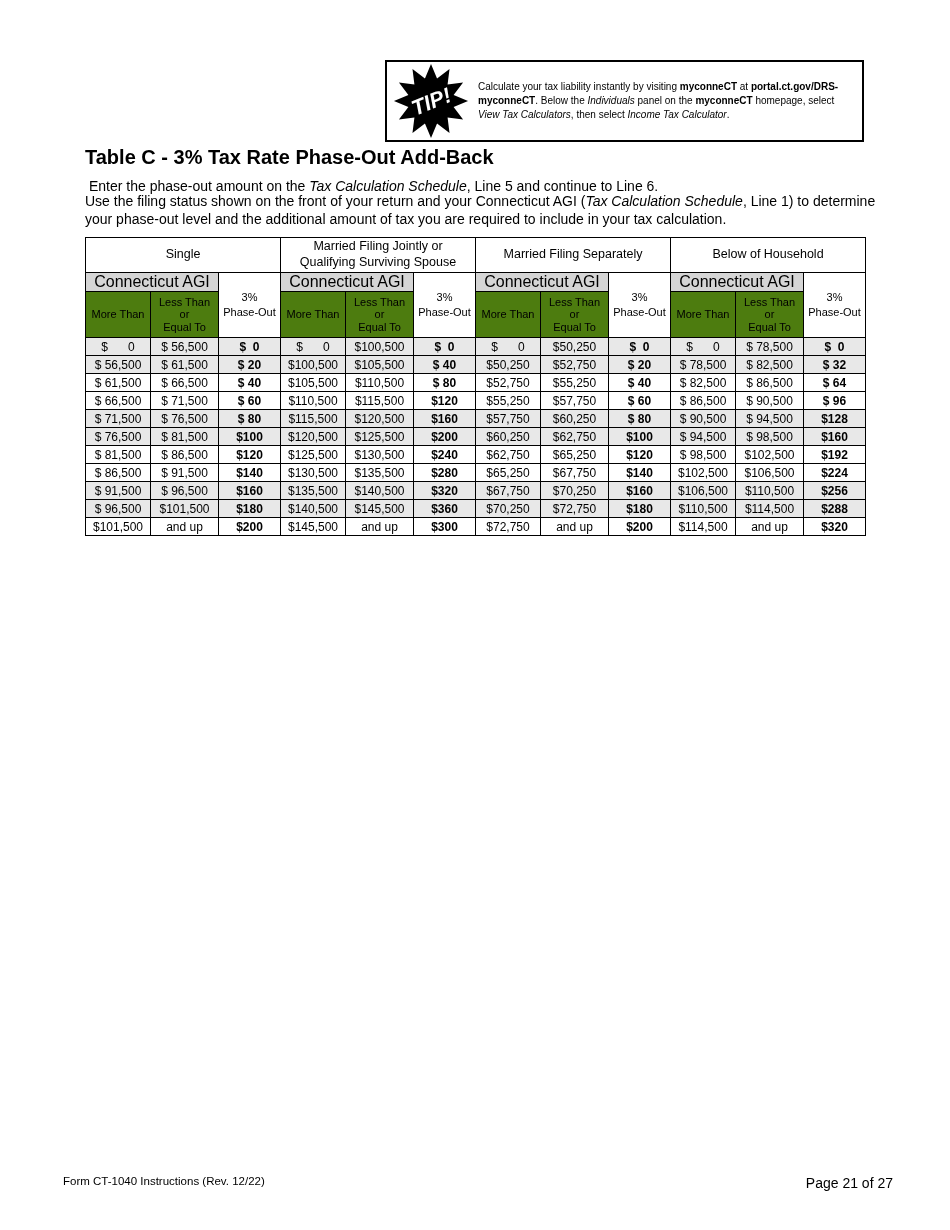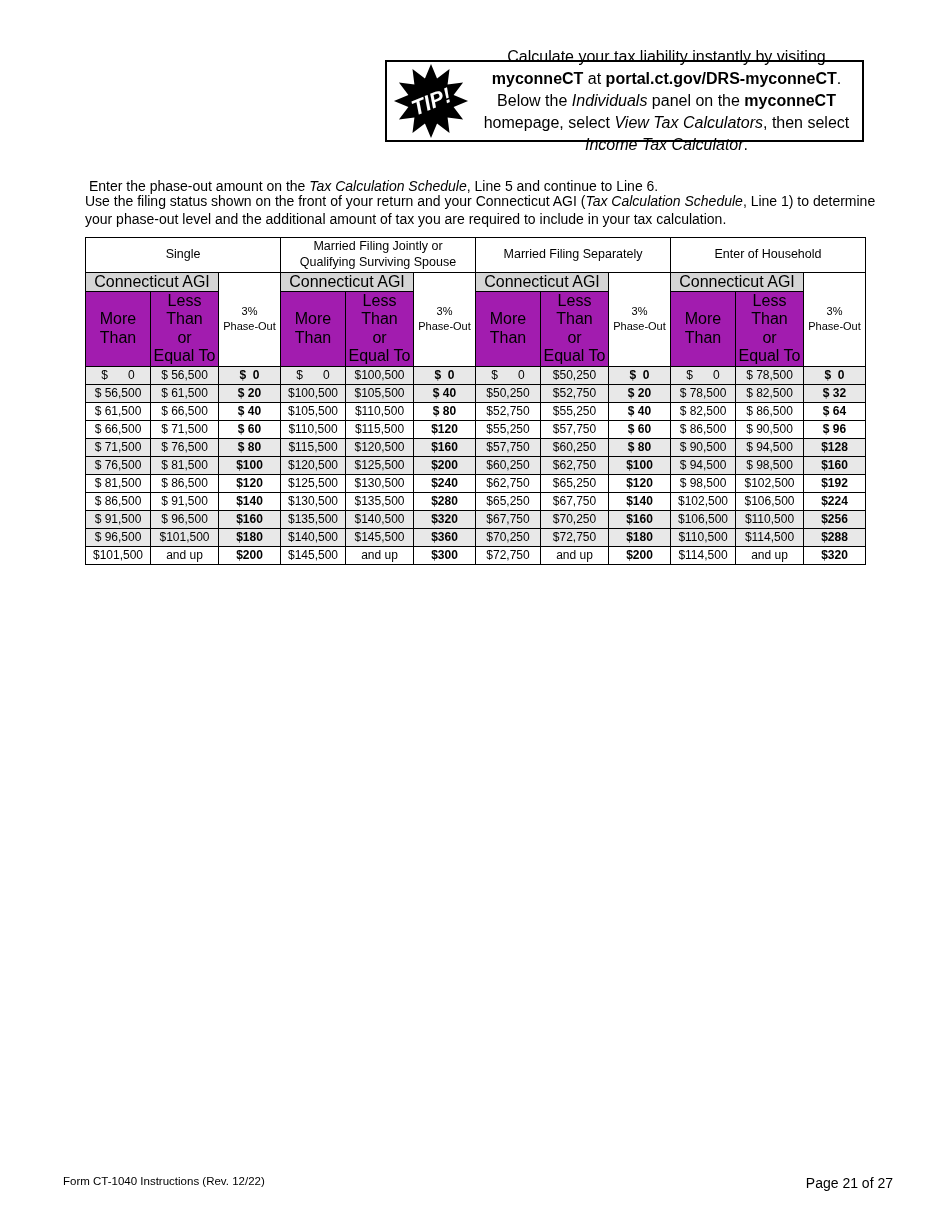--- a/index.html
+++ b/index.html
@@ -28,42 +28,42 @@
   .tip-star svg { display: block; }
   .star-text {
     fill: #fff; font-weight: bold; font-style: italic;
     font-size: 22px; font-family: "Liberation Sans", sans-serif;
   }
   .tip-text {
     position: absolute; left: 91px; right: 7px; top: 0; height: 100%;
     display: flex; align-items: center;
   }
   .tip-text-inner {
-    width: 100%; text-align: center;
-    font-size: 16px; line-height: 1.38;
+    width: 100%; 
+    font-size: 10px; line-height: 1.38;
   }
 
   
   .sec-title { position: absolute; left: 85px; top: 146px; margin: 0; font-size: 20px; font-weight: bold; }
   .p1 { position: absolute; left: 85px; top: 173px; margin: 4px; width: 812px; font-size: 14px; line-height: 1.3; }
   .p2 { position: absolute; left: 85px; top: 192px; margin: 0; width: 812px; font-size: 14px; line-height: 1.3; }
 
   
   .tablewrap { position: absolute; left: 85px; top: 237px; border-radius: 12px; }
   table.phaseout { border-collapse: collapse; table-layout: fixed; border: 1px solid #000; }
   table.phaseout th, table.phaseout td {
     border: 1px solid #000;
     padding: 0 2px;
     text-align: center;
     vertical-align: middle;
     font-weight: normal;
   }
   th.group-title { background: #fff; font-weight: bold; font-size: 12.5px; height: 35px; line-height: 1.25; }
   th.agi        { background: #d5d5d5; font-size: 16px; height: 18px; }
-  th.colhead    { background: #a21caf; font-size: 16px; height: 46px; line-height: 1.15; }
+  th.colhead    { background: #4d7c0f; font-size: 11px; height: 46px; line-height: 1.15; }
   th.phasehead  { background: #ffffff; font-weight: bold; font-size: 11px; line-height: 1.35; }
   tbody td { font-size: 12px; height: 18px; white-space: pre; border-top: none; border-bottom: none; }
   tbody td.phase { font-weight: bold; }
   tbody tr.shade td { background: #e8e8e8; }
   tbody tr.sep td { border-top: 1px solid #000; }
 
   
   .footer-left  { position: absolute; left: 57px;  top: 1175px; font-size: 11.5px; padding-left: 6px; }
   .footer-right { position: absolute; right: 57px; top: 1175px; font-size: 14px; }
 </style>
@@ -77,20 +77,21 @@
       <svg viewBox="0 0 80 80" width="78" height="78" aria-hidden="true">
         <polygon fill="#000000" points="78,40 63.2,46.2 72.9,59 57,57 59,72.9 46.2,63.2 40,78 33.8,63.2 21,72.9 23,57 7.1,59 16.8,46.2 2,40 16.8,33.8 7.1,21 23,23 21,7.1 33.8,16.8 40,2 46.2,16.8 59,7.1 57,23 72.9,21 63.2,33.8"></polygon>
         <text class="star-text" x="40" y="41" text-anchor="middle" dominant-baseline="central" transform="rotate(-22 40 40)">TIP!</text>
       </svg>
     </div>
     <div class="tip-text">
       <div class="tip-text-inner"><span>Calculate your tax liability instantly by visiting </span><span class="b">myconneCT</span><span> at </span><span class="b">portal.ct.gov/DRS-myconneCT</span><span>. Below the </span><span class="i">Individuals</span><span> panel on the </span><span class="b">myconneCT</span><span> homepage, select </span><span class="i">View Tax Calculators</span><span>, then select </span><span class="i">Income Tax Calculator</span><span>.</span></div>
     </div>
   </div>
 
+  <h1 class="sec-title">Table C - 3% Tax Rate Phase-Out Add-Back</h1>
 
   <p class="p1"><span>Enter the phase-out amount on the </span><span class="i">Tax Calculation Schedule</span><span>, Line 5 and continue to Line 6.</span></p>
   <p class="p2"><span>Use the filing status shown on the front of your return and your Connecticut AGI (</span><span class="i">Tax Calculation Schedule</span><span>, Line 1) to determine your phase-out level and the additional amount of tax you are required to include in your tax calculation.</span></p>
 
   <div class="tablewrap">
     <table class="phaseout">
       <colgroup>
           <col style="width: 65px;">
           <col style="width: 68px;">
           <col style="width: 62px;">
@@ -102,21 +103,21 @@
           <col style="width: 62px;">
           <col style="width: 65px;">
           <col style="width: 68px;">
           <col style="width: 62px;">
         </colgroup>
       <thead>
           <tr>
             <th colspan="3" class="group-title">Single</th>
             <th colspan="3" class="group-title">Married Filing Jointly or<br>Qualifying Surviving Spouse</th>
             <th colspan="3" class="group-title">Married Filing Separately</th>
-            <th colspan="3" class="group-title">Enter of Household</th>
+            <th colspan="3" class="group-title">Below of Household</th>
           </tr>
           <tr>
             <th colspan="2" class="agi">Connecticut AGI</th>
             <th rowspan="2" class="phasehead">3%<br>Phase-Out</th>
             <th colspan="2" class="agi">Connecticut AGI</th>
             <th rowspan="2" class="phasehead">3%<br>Phase-Out</th>
             <th colspan="2" class="agi">Connecticut AGI</th>
             <th rowspan="2" class="phasehead">3%<br>Phase-Out</th>
             <th colspan="2" class="agi">Connecticut AGI</th>
             <th rowspan="2" class="phasehead">3%<br>Phase-Out</th>

